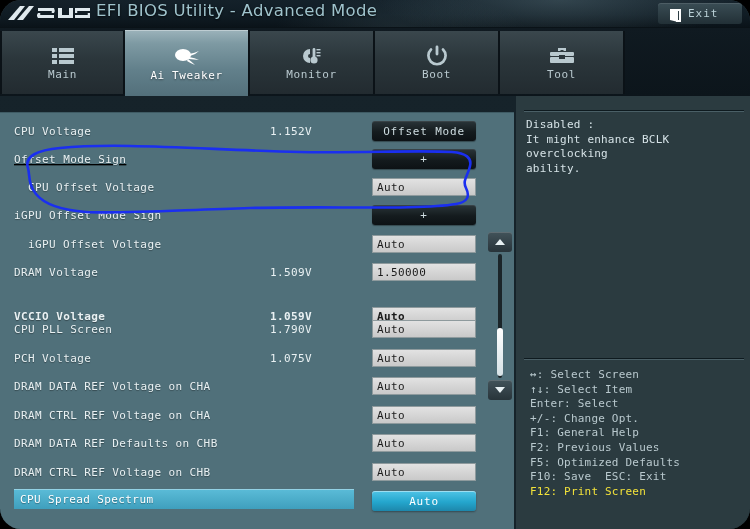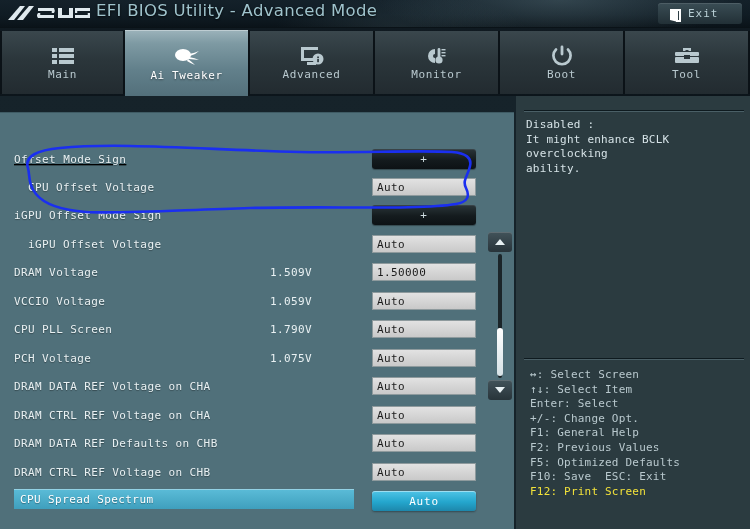--- a/index.html
+++ b/index.html
@@ -8,20 +8,21 @@
   body {
     width:750px; height:529px;
     font-family:"DejaVu Sans Mono", monospace;
     overflow:hidden; position:relative;
   }
   #screen{
     position:absolute; inset:0;
     width:750px; height:529px;
     background:#2b3b40;
     overflow:hidden;
+    border-radius:21px;
   }
 
   
   #titlebar{
     position:absolute; left:0; top:0; width:750px; height:28px;
     background:
       radial-gradient(ellipse 260px 60px at 560px 0px, rgba(120,150,160,.30), rgba(0,0,0,0) 70%),
       radial-gradient(ellipse 180px 50px at 400px 30px, rgba(110,140,150,.18), rgba(0,0,0,0) 70%),
       linear-gradient(180deg,#14212a 0%, #101c24 55%, #0a1319 100%);
     border-bottom:1px solid #0a1217;
@@ -274,32 +275,20 @@
         <svg width="30" height="22" viewBox="0 0 30 22">
           <ellipse cx="11" cy="9" rx="8" ry="6" fill="#ffffff"></ellipse>
           <path d="M17 8 q6 -1 10 -3 q-4 4 -9 5 z" fill="#ffffff"></path>
           <path d="M17 11 q6 1 10 3 q-5 -0.5 -10 -1 z" fill="#ffffff"></path>
           <path d="M16 13 q4 3 7 6 q-5 -2 -8 -4 z" fill="#ffffff"></path>
         </svg>
       </span>
       <span class="tab-label">Ai Tweaker</span>
     </div>
 
-    <div class="tab">
-      <span class="tab-ico">
-        <svg width="24" height="20" viewBox="0 0 24 20">
-          <path d="M1 1 h17 v3 h-14 v8 h14 v3 h-17 z" fill="#b9c9cf"></path>
-          <rect x="7" y="16" width="9" height="3" fill="#b9c9cf"></rect>
-          <circle cx="18" cy="13" r="5.5" fill="#b9c9cf"></circle>
-          <rect x="17.2" y="10.5" width="1.7" height="1.7" fill="#2b363b"></rect>
-          <rect x="17.2" y="13" width="1.7" height="3.2" fill="#2b363b"></rect>
-        </svg>
-      </span>
-      <span class="tab-label">Advanced</span>
-    </div>
 
     <div class="tab">
       <span class="tab-ico">
         <svg width="24" height="20" viewBox="0 0 24 20">
           <path d="M10 3 A7 7 0 1 0 10 17 L10 12 A2 2 0 0 1 10 8 Z" fill="#b9c9cf"></path>
           <circle cx="14" cy="14" r="3.6" fill="#b9c9cf"></circle>
           <rect x="12.6" y="2" width="2.8" height="11" rx="1.4" fill="#b9c9cf"></rect>
           <rect x="16.5" y="3" width="4" height="1.4" fill="#b9c9cf"></rect>
           <rect x="16.5" y="6" width="4" height="1.4" fill="#b9c9cf"></rect>
           <rect x="16.5" y="9" width="4" height="1.4" fill="#b9c9cf"></rect>
@@ -330,20 +319,25 @@
       <span class="tab-label">Tool</span>
     </div>
 
   </div>
 
   <div id="content">
 
     <div id="left-panel">
       <div id="rows">
 
+        <div class="row" style="top:6px;">
+          <span class="r-label">CPU Voltage</span>
+          <span class="r-value">1.152V</span>
+          <span class="ctrl-btn">Offset Mode</span>
+        </div>
 
         <div class="row" style="top:34px;text-decoration:underline;">
           <span class="r-label">Offset Mode Sign</span>
           <span class="r-value"></span>
           <span class="ctrl-btn">+</span>
         </div>
 
         <div class="row indent" style="top:62px;">
           <span class="r-label">CPU Offset Voltage</span>
           <span class="r-value"></span>
@@ -361,21 +355,21 @@
           <span class="r-value"></span>
           <span class="ctrl-input">Auto</span>
         </div>
 
         <div class="row" style="top:147px;">
           <span class="r-label">DRAM Voltage</span>
           <span class="r-value">1.509V</span>
           <span class="ctrl-input">1.50000</span>
         </div>
 
-        <div class="row" style="top:176px;">
+        <div class="row" style="top:191px;font-weight:bold;">
           <span class="r-label">VCCIO Voltage</span>
           <span class="r-value">1.059V</span>
           <span class="ctrl-input">Auto</span>
         </div>
 
         <div class="row" style="top:204px;">
           <span class="r-label">CPU PLL Screen</span>
           <span class="r-value">1.790V</span>
           <span class="ctrl-input">Auto</span>
         </div>

